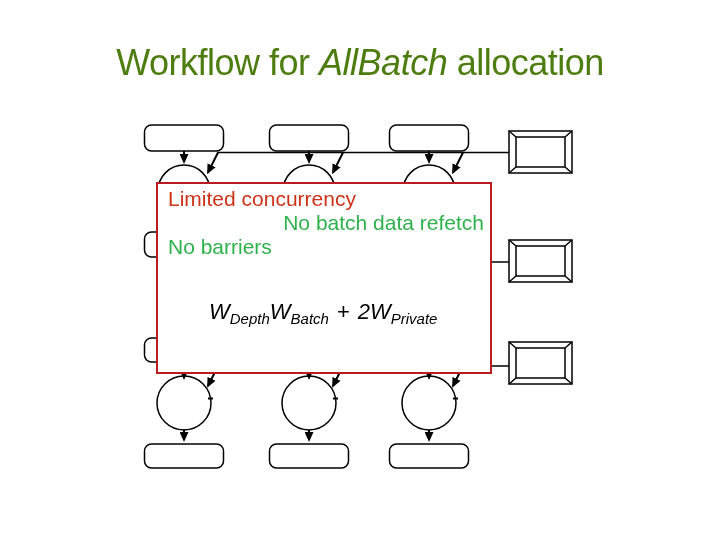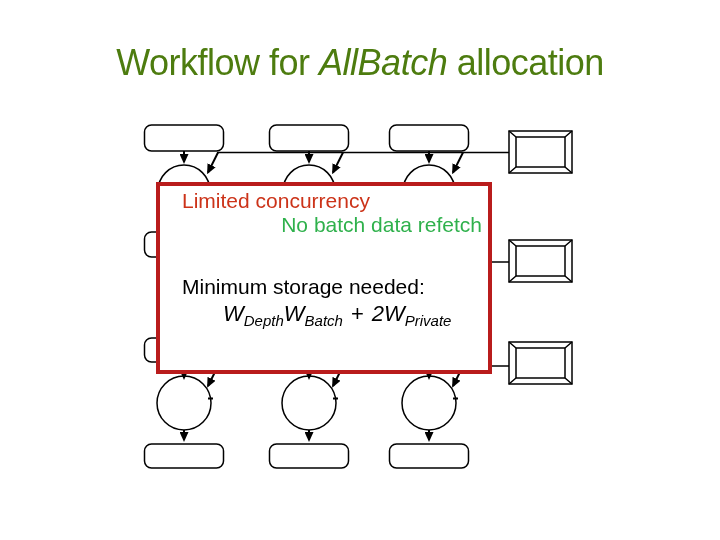--- a/index.html
+++ b/index.html
@@ -13,22 +13,22 @@
     white-space:nowrap;letter-spacing:-0.5px;
   }
   .slide-title .it{font-style:italic;}
   svg.diagram{position:absolute;left:0;top:0;}
   svg.diagram .shape{fill:#ffffff;stroke:#000;stroke-width:1.5;}
   svg.diagram .wire{fill:none;stroke:#000;stroke-width:1.5;}
   svg.diagram .arrow{fill:none;stroke:#000;stroke-width:2;}
   svg.diagram .tick{fill:none;stroke:#000;stroke-width:2;}
   .overlay{
     position:absolute;left:156px;top:182px;width:336px;height:192px;
-    box-sizing:border-box;background:#ffffff;border:4px solid #b91c1c;
-    padding:3px 6px 0 22px;font-size:21px;line-height:24px;color:#000;
+    box-sizing:border-box;background:#ffffff;border:2px solid #b91c1c;
+    padding:3px 6px 0 10px;font-size:21px;line-height:24px;color:#000;
   }
   .overlay .spacer{height:38px;}
   .formula{font-style:italic;font-size:22px;margin-top:3px;white-space:nowrap;margin-left:41px;}
   .formula sub{font-size:15px;}
   .formula .op{margin:0 8px;font-style:normal;}
 </style>
 </head>
 <body>
 
 <div class="slide-title"><span>Workflow for </span><span class="it">AllBatch</span><span> allocation</span></div>
@@ -140,16 +140,16 @@
   <g>
     <path class="tick" d="M208,398.5 h5"></path>
     <path class="tick" d="M333,398.5 h5"></path>
     <path class="tick" d="M453,398.5 h5"></path>
   </g>
 </svg>
 
 <div class="overlay">
   <div style="color: rgb(204, 51, 25);">Limited concurrency</div>
   <div style="color: rgb(47, 177, 76); text-align: right;">No batch data refetch</div>
+  <div style="color: rgb(47, 177, 76);">No barriers</div>
   <div class="spacer"></div>
-  <div>Minimum storage needed:</div>
   <div class="formula"><span>W</span><sub>Depth</sub><span>W</span><sub>Batch</sub><span class="op">+</span><span>2W</span><sub>Private</sub></div>
 </div>
 
 </body></html>

